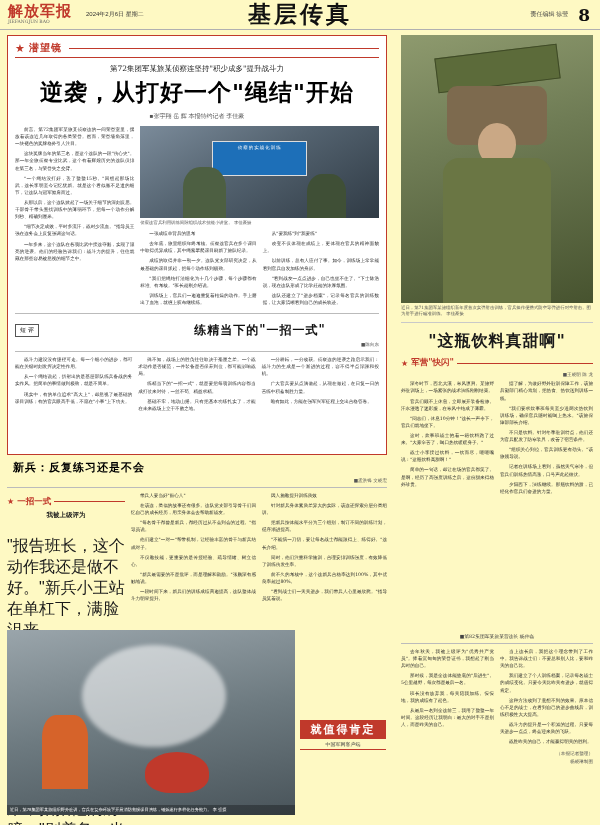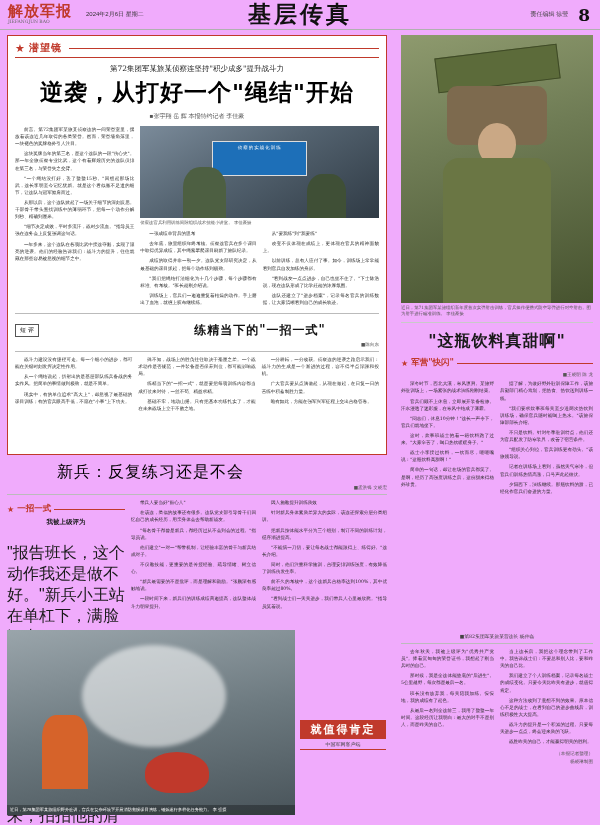--- a/index.html
+++ b/index.html
@@ -9,21 +9,21 @@
   }
   body {
     width: 600px; height: 825px;
     font-family: "Liberation Sans", sans-serif;
     color: #1a1a1a;
     overflow: hidden;
     position: relative;
   }
   .page {
     width: 600px; height: 825px;
-    background: #f0abfc;
+    background: #fef9c3;
     position: relative;
     padding: 0;
   }
 
   
   .masthead {
     height: 30px;
     display: flex;
     align-items: center;
     padding: 0 8px;
@@ -300,27 +300,26 @@
   .cols2 { display: flex; gap: 6px; }
 
   
   .mid-lower {
     position: absolute;
     left: 7px; top: 430px;
     width: 380px;
   }
   .big-head-2 {
     font-family: "DejaVu Serif", serif;
-    font-weight: normal;
-    font-size: 16px;
+    font-weight: bold;
+    font-size: 11px;
     letter-spacing: 1px;
     line-height: 1.45;
     color: #000;
     padding-left: 6px;
-    margin-left: 44px;
   }
 
   .bottom-photo {
     position: absolute;
     left: 7px; top: 600px;
     width: 288px; height: 185px;
     background: linear-gradient(170deg,#9aa5ab 0%,#6d7a80 50%,#49545a 100%);
     overflow: hidden;
   }
   .bottom-photo .smoke {

